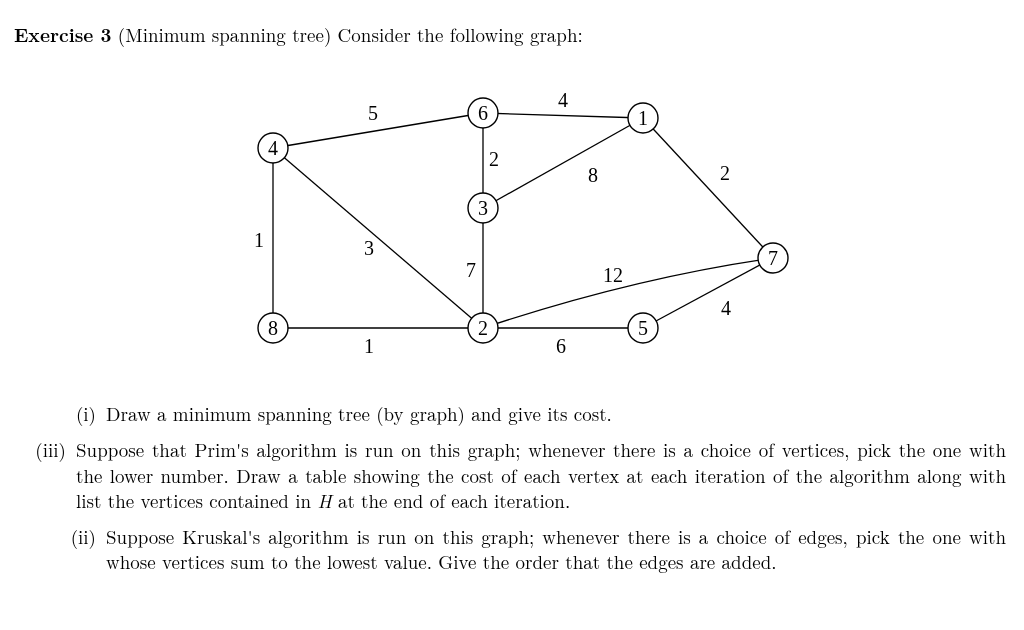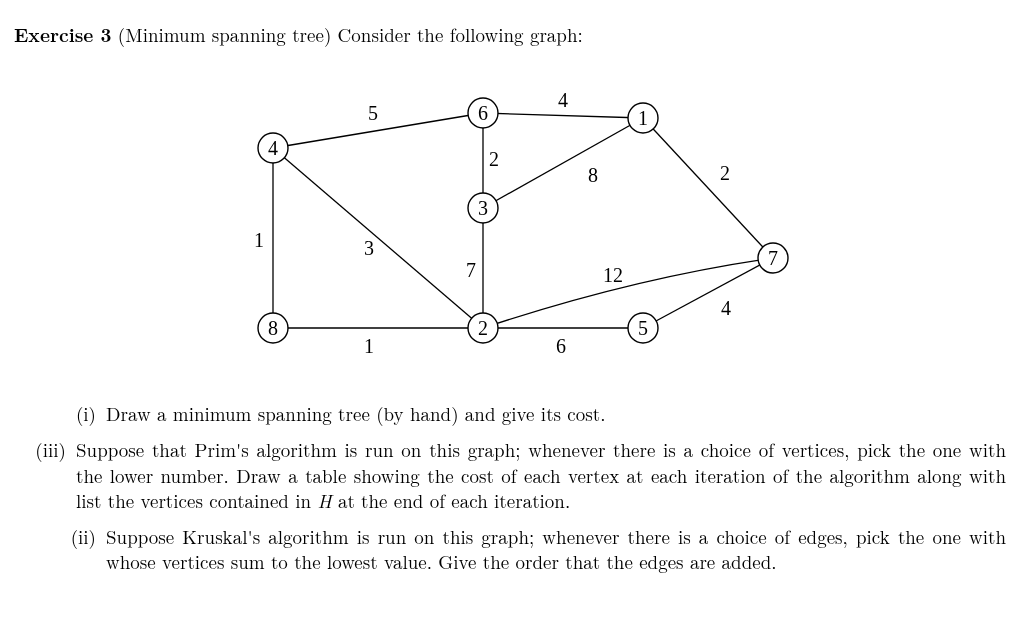--- a/index.html
+++ b/index.html
@@ -98,21 +98,21 @@
         <circle class="node-circle" cx="270" cy="140" r="15"></circle>
         <text class="node-label" x="270" y="140">3</text>
       </g>
 </svg>
 </div>
 
 <div class="questions">
 
   <div class="qrow">
     <div class="qnum">(i)</div>
-    <div class="qtxt">Draw a minimum spanning tree (by hand) and give its cost.</div>
+    <div class="qtxt">Draw a minimum spanning tree (by graph) and give its cost.</div>
   </div>
 
   <div class="qrow" style="margin-left:-32px">
     <div class="qnum" style="min-width:48px">(iii)</div>
     <div class="qtxt">
       <span>Suppose that Prim's algorithm is run on this graph; whenever there is a choice of vertices, pick the one with the lower number. Draw a table showing the cost of each vertex at each iteration of the algorithm along with list the vertices contained in </span><span class="italic">H</span><span> at the end of each iteration.</span>
     </div>
   </div>
 
   <div class="qrow">

